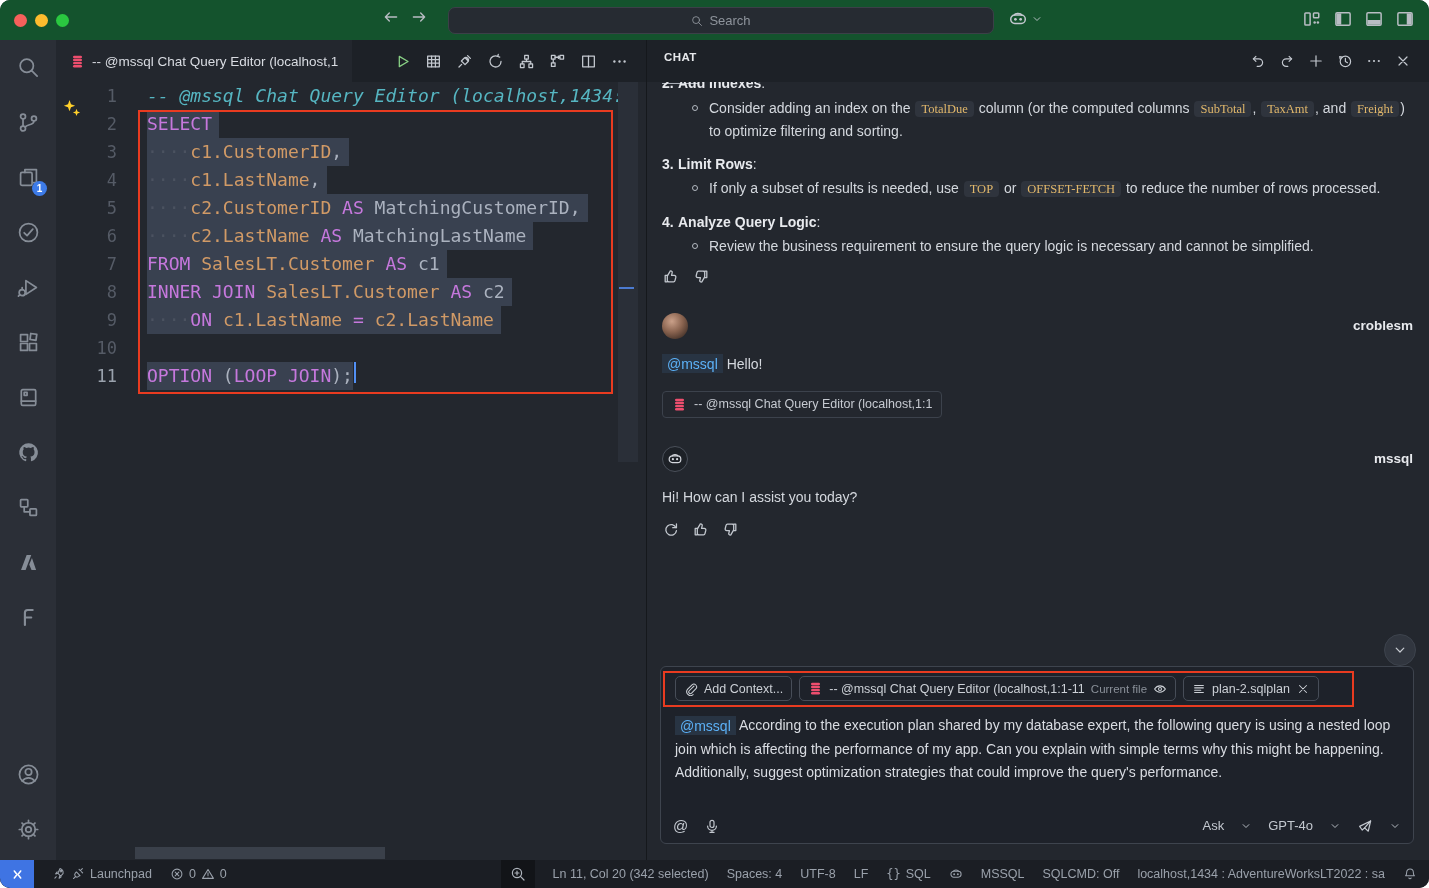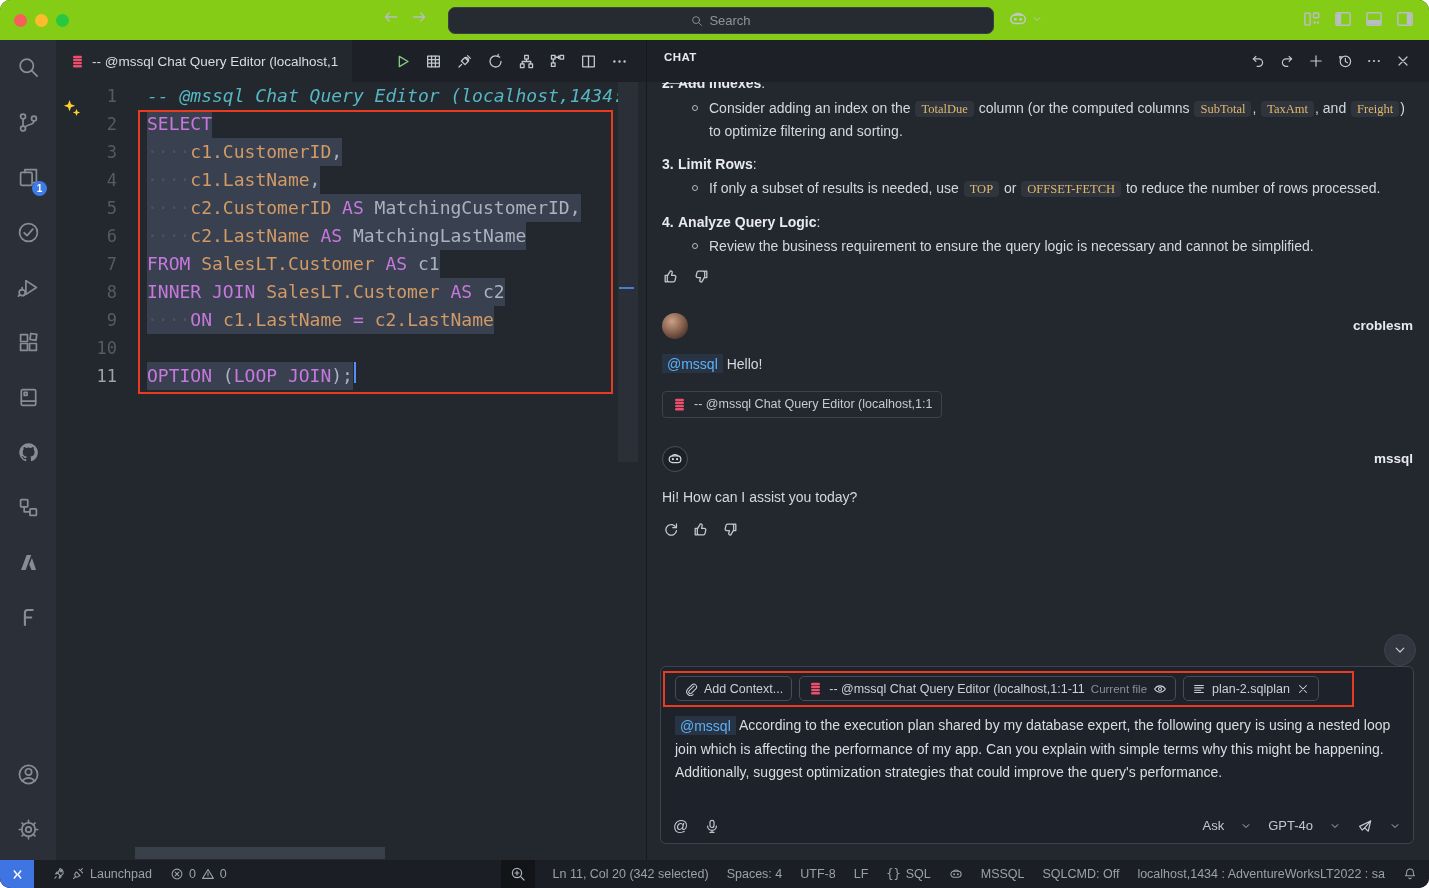--- a/index.html
+++ b/index.html
@@ -1,19 +1,19 @@
 <!DOCTYPE html>
 <html><head>
 <meta charset="utf-8">
 <style>
   html,body{margin:0;padding:0;background:#ffffff;font-family:"Liberation Sans",sans-serif;}
   *{box-sizing:border-box;}
   .window{position:relative;width:1429px;height:888px;background:#23272e;border-radius:10px;overflow:hidden;color:#c8ccd2;}
   
-  .titlebar{position:absolute;left:0;top:0;width:100%;height:40px;background:#84cc16;}
+  .titlebar{position:absolute;left:0;top:0;width:100%;height:40px;background:#14532d;}
   .traffic{position:absolute;left:14px;top:14px;display:flex;gap:8px;}
   .tl{width:13px;height:13px;border-radius:50%;}
   .tl.red{background:#f6605b;} .tl.yel{background:#fdbc2e;} .tl.grn{background:#2ac840;}
   .navarrows{position:absolute;left:382px;top:8px;display:flex;gap:10px;color:#b9bdc4;}
   .navarrows .ic svg{width:18px;height:18px;}
   .searchbox{position:absolute;left:448px;top:7px;width:546px;height:27px;background:#262b32;border:1px solid #3b4048;border-radius:7px;display:flex;align-items:center;justify-content:center;gap:6px;color:#8e949c;font-size:13px;}
   .tb-copilot{position:absolute;left:1008px;top:9px;display:flex;align-items:center;gap:3px;color:#c3c8cf;}
   .tb-right{position:absolute;right:14px;top:9px;display:flex;gap:11px;color:#b9bdc4;}
   .ic{display:inline-flex;align-items:center;justify-content:center;}
   .ic svg{width:16px;height:16px;}
@@ -33,21 +33,21 @@
   .tab-title{overflow:hidden;text-overflow:clip;white-space:nowrap;}
   .ed-toolbar{margin-left:auto;display:flex;align-items:center;gap:5px;padding-right:14px;color:#c3c8cf;}
   .ed-toolbar .tbtn{width:26px;height:26px;display:flex;align-items:center;justify-content:center;border-radius:5px;}
   .ed-toolbar .tbtn svg{width:17px;height:17px;}
   .tbtn.green{color:#89d185;}
   .codearea{position:absolute;left:0;top:42px;width:100%;height:778px;overflow:hidden;font-family:"DejaVu Sans Mono",monospace;font-size:18px;}
   .code-line{height:28px;line-height:28px;white-space:pre;display:flex;}
   .ln{flex:0 0 76px;text-align:right;padding-right:15px;color:#555b66;font-size:17px;}
   .ln.active{color:#9aa2ad;}
   .lc{margin-left:15px;}
-  .lc.sel{background:#394150;padding-right:0;}
+  .lc.sel{background:#394150;padding-right:7px;}
   .lc.sel.nopad{padding-right:0;}
   .cm{color:#56b6c2;font-style:italic;}
   .kw{color:#c678dd;} .id{color:#d19a66;} .pl{color:#abb2bf;} .ws{color:#4b5260;}
   .cursor{display:inline-block;width:2px;height:21px;background:#5290f5;vertical-align:middle;margin-left:1px;}
   .gutter-sparkle{position:absolute;left:6px;top:16px;}
   .gutter-sparkle svg{width:20px;height:20px;}
   .redbox-editor{position:absolute;left:82px;top:28px;width:475px;height:284px;border:2px solid #e93b20;pointer-events:none;}
   .vscroll{position:absolute;right:8px;top:0;width:20px;height:380px;background:#2a2f38;}
   .vmarker{position:absolute;right:12px;top:205px;width:15px;height:2px;background:#4c7bd1;}
   .hthumb{position:absolute;left:79px;top:765px;width:250px;height:12px;background:#3a404a;}

